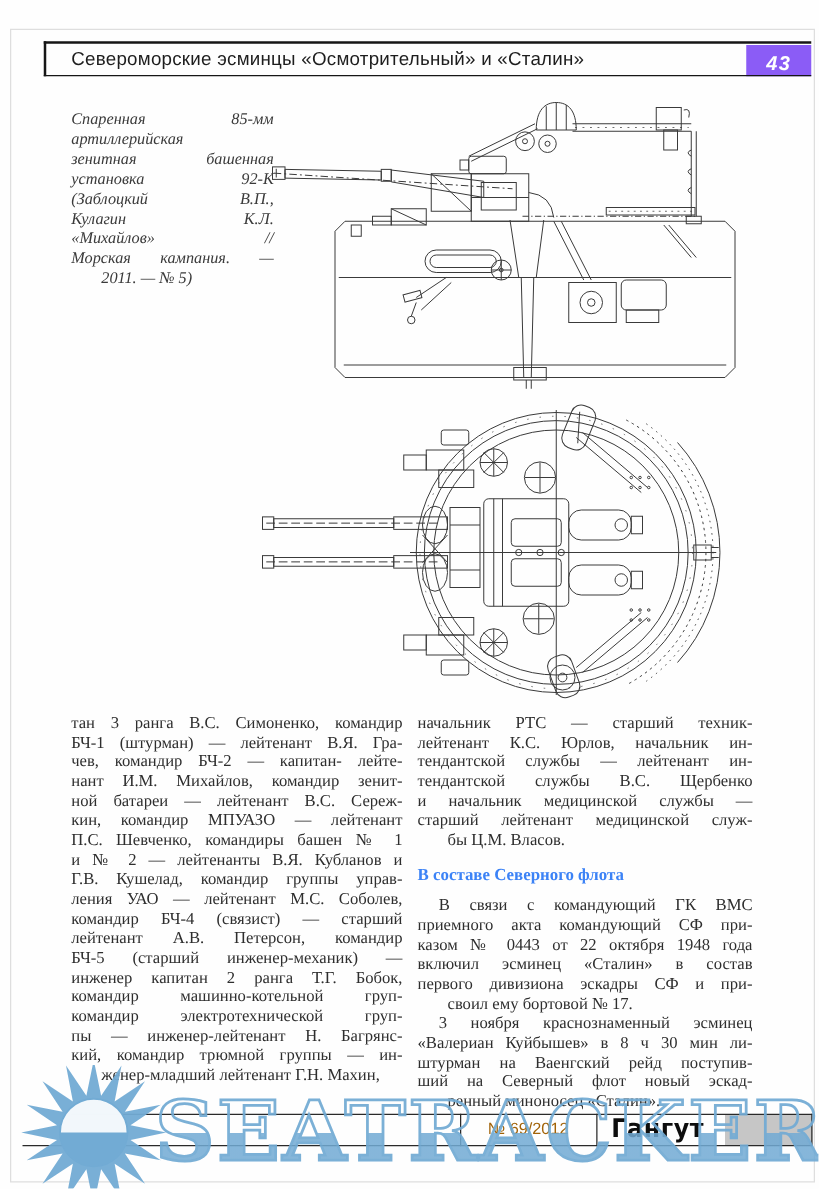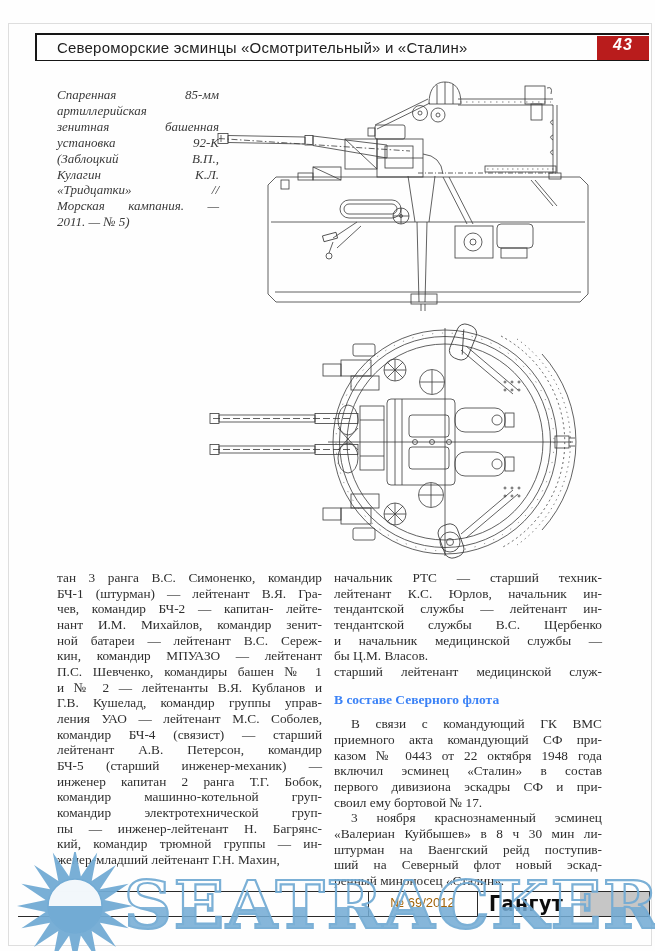--- a/index.html
+++ b/index.html
@@ -5,38 +5,38 @@
   html,body{margin:0;padding:0;background:#ffffff;}
   .page{position:relative;width:655px;height:951px;background:#fefefe;overflow:hidden;
         font-family:"Liberation Serif", serif;color:#2f2f2f;}
   .abs{position:absolute;}
   
   .scan-frame{left:8px;top:23px;width:642px;height:921px;border:1px solid #dedede;}
   
   .rule{background:#161616;}
   .header-title{left:57px;top:39px;font-family:"Liberation Sans",sans-serif;
         font-size:15px;color:#1d1d1d;letter-spacing:.2px;}
-  .pageno-box{left:597px;top:36px;width:52px;height:25px;background:#b91c1c;
-        display:flex;align-items:flex-start;justify-content:center;}
+  .pageno-box{left:597px;top:36px;width:52px;height:25px;background:#8b5cf6;
+        display:flex;align-items:flex-end;justify-content:center;}
   .pageno{color:#ffffff;font-family:"Liberation Sans",sans-serif;font-weight:bold;
         font-style:italic;font-size:16px;letter-spacing:1px;}
   
   .caption{left:57px;top:87px;width:162px;font-style:italic;font-size:13px;
         line-height:15.9px;color:#3a3a3a;}
   .caption .tline{text-align:right;}
   
   svg{display:block;}
   .fig line,.fig path,.fig rect,.fig circle,.fig ellipse,.fig polygon,.fig polyline{
         stroke:#3a3a3a;fill:none;stroke-width:.8;}
   
   .col{font-size:13.3px;line-height:15.65px;color:#2e2e2e;}
   .col-left{left:57px;top:570px;width:265px;}
   .col-right{left:334px;top:570px;width:268px;}
   .tline{text-align:justify;text-align-last:justify;white-space:nowrap;}
-  .tline-last{text-align-last:left;}
+  .tline-last{text-align-last:left;margin-left:24px;}
   .para-indent .tline-first{text-indent:17px;}
   .section-heading{font-weight:bold;font-size:13.5px;margin:12px 0 9px 0;color:#3b82f6;}
   
   .footer-line{background:#2a2a2a;height:1px;}
   .f-gray{left:580px;top:892px;width:70px;height:24px;background:#c6c6c6;}
   .issue{left:368px;top:895px;width:109px;text-align:center;
         font-family:"Liberation Sans",sans-serif;font-size:13px;color:#a16207;}
   .magazine{left:489px;top:892px;font-family:"DejaVu Sans",sans-serif;font-weight:900;
         font-size:19px;color:#0d0d0d;letter-spacing:.5px;transform:scaleY(1.08);}
   .vline{width:1px;background:#2a2a2a;}
@@ -58,21 +58,21 @@
   </div>
   <div class="abs rule" style="left:35px;top:60px;width:614px;height:1px;"></div>
 
   <div class="abs caption">
       <div class="tline tline-first">Спаренная 85-мм</div>
       <div class="tline">артиллерийская</div>
       <div class="tline">зенитная башенная</div>
       <div class="tline">установка 92-К</div>
       <div class="tline">(Заблоцкий В.П.,</div>
       <div class="tline">Кулагин К.Л.</div>
-      <div class="tline">«Тридцатки» //</div>
+      <div class="tline">«Михайлов» //</div>
       <div class="tline">Морская кампания. —</div>
       <div class="tline tline-last">2011. — № 5)</div>
     </div>
 
   <svg class="abs fig" style="left:205px;top:76px;" width="447" height="238" viewBox="0 0 447 238">
     <g>
       <path d="M71,101 H375 L383,109 V218 L375,226 H71 L63,218 V109 Z"></path>
       <line x1="70" y1="216" x2="376" y2="216"></line>
       <line x1="66" y1="146" x2="380" y2="146" stroke-width="0.5"></line>
       <rect x="76" y="104" width="8" height="9"></rect>
@@ -284,22 +284,22 @@
       <div class="tline tline-last">женер-младший лейтенант Г.Н. Махин,</div>
     </div>
 
   <div class="abs col col-right">
     <div>
         <div class="tline tline-first">начальник РТС — старший техник-</div>
         <div class="tline">лейтенант К.С. Юрлов, начальник ин-</div>
         <div class="tline">тендантской службы — лейтенант ин-</div>
         <div class="tline">тендантской службы В.С. Щербенко</div>
         <div class="tline">и начальник медицинской службы —</div>
+        <div class="tline">старший лейтенант медицинской служ-</div>
         <div class="tline tline-last">бы Ц.М. Власов.</div>
-        <div class="tline">старший лейтенант медицинской служ-</div>
       </div>
     <div class="section-heading">В составе Северного флота</div>
     <div class="para-indent">
         <div class="tline tline-first">В связи с командующий ГК ВМС</div>
         <div class="tline">приемного акта командующий СФ при-</div>
         <div class="tline">казом № 0443 от 22 октября 1948 года</div>
         <div class="tline">включил эсминец «Сталин» в состав</div>
         <div class="tline">первого дивизиона эскадры СФ и при-</div>
         <div class="tline tline-last">своил ему бортовой № 17.</div>
       </div>

